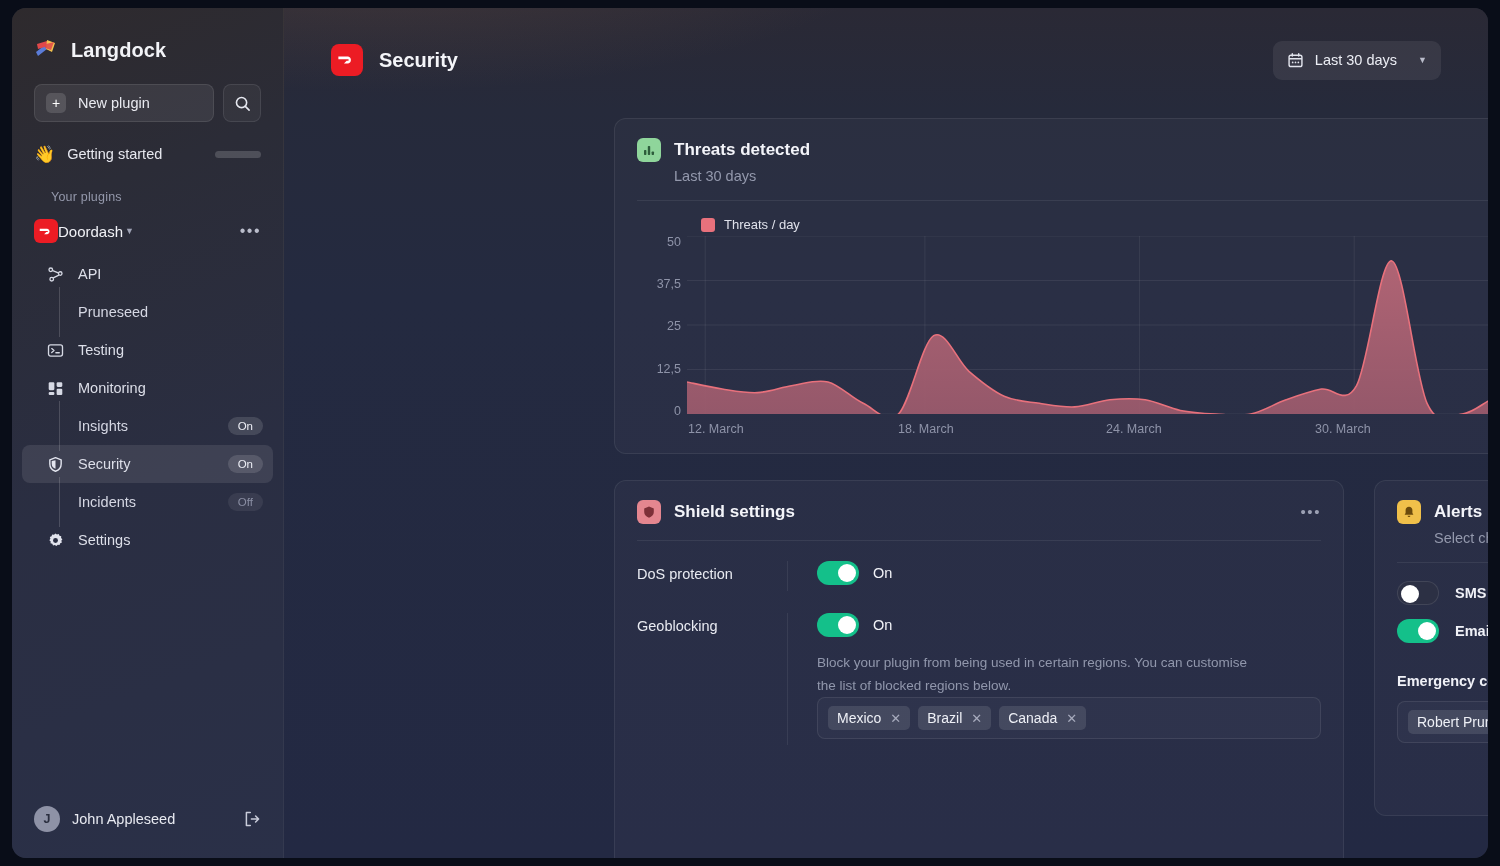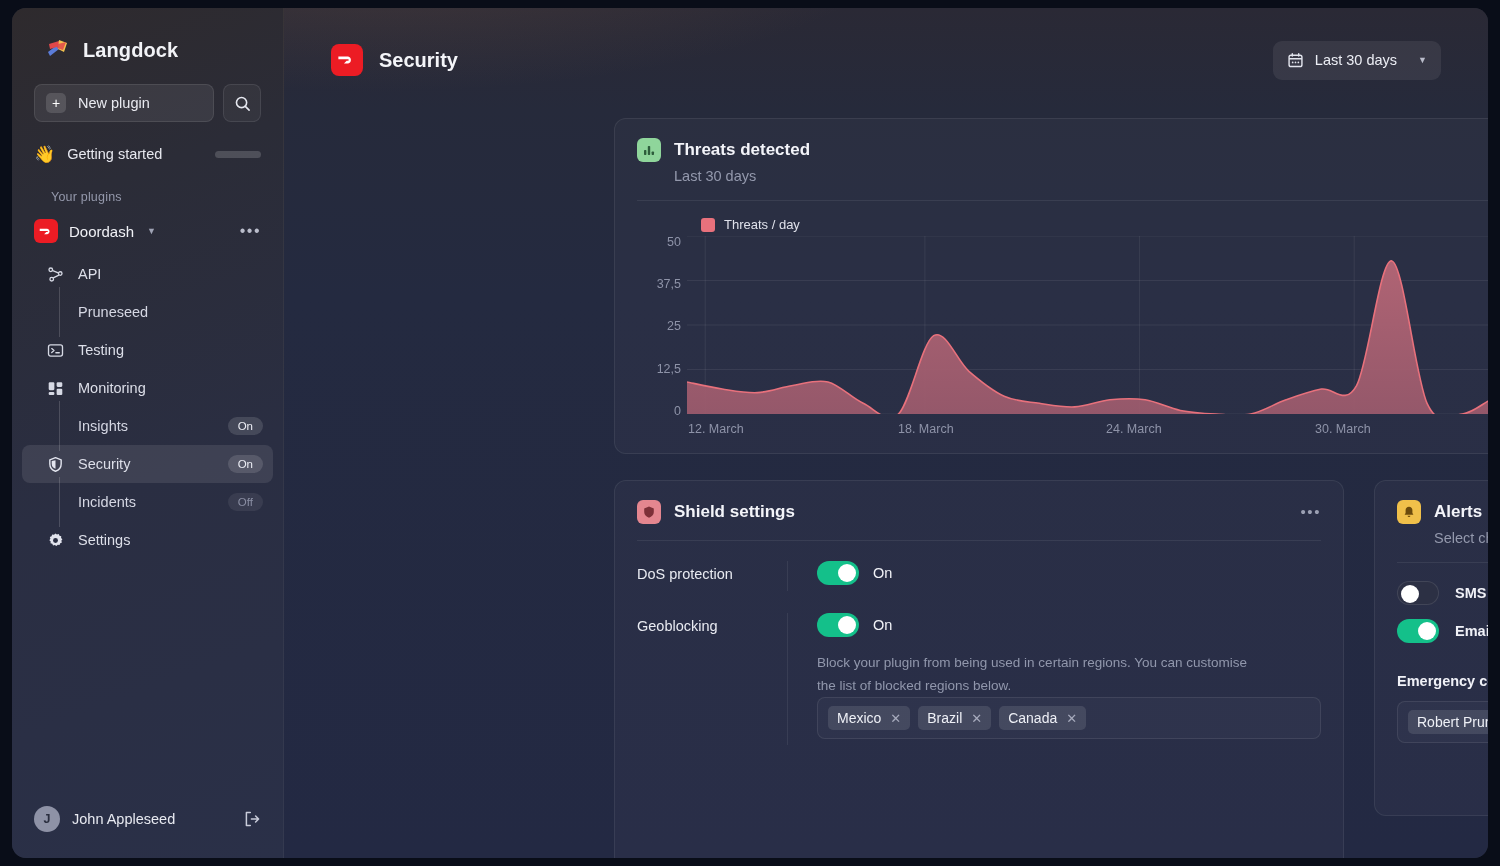--- a/index.html
+++ b/index.html
@@ -21,21 +21,21 @@
 
   
   #sidebar {
     width: 272px; height: 100%;
     background: linear-gradient(160deg, #2e2a2d 0%, #2b2c37 22%, #2a2e42 55%, #2a3048 100%);
     position: relative;
     flex: 0 0 272px;
     display: flex; flex-direction: column;
     border-right: 1px solid rgba(255,255,255,0.05);
   }
-  .brand { display: flex; align-items: center; gap: 11px; padding: 30px 0 0 22px; margin-left: 12px; }
+  .brand { display: flex; align-items: center; gap: 11px; padding: 30px 0 0 22px; }
   .brand-logo { width: 26px; height: 24px; position: relative; }
   .brand-name { font-size: 20px; font-weight: 600; color: #f2f3f7; letter-spacing: .1px; }
 
   .side-top-row { display: flex; gap: 9px; padding: 22px 22px 0 22px; }
   .new-plugin-btn {
     flex: 1; height: 38px; border-radius: 8px;
     background: rgba(255,255,255,0.075);
     border: 1px solid rgba(255,255,255,0.09);
     display: flex; align-items: center; gap: 12px; padding-left: 11px;
     color: #e9eaf0; font-size: 14.5px;
@@ -63,21 +63,21 @@
     background: rgba(255,255,255,0.17);
   }
   .progress-fill { height: 100%; width: 38%; border-radius: 4px; background: #f0f1f4; }
 
   .section-label {
     font-size: 12.5px; color: #9498ab; padding: 21px 0 0 39px; letter-spacing: .2px;
   }
 
   .plugin-row {
     margin: 11px 22px 0 22px; height: 32px;
-    display: flex; align-items: center; gap: 11px;
+    display: flex; align-items: center; gap: 0;
   }
   .dd-logo {
     width: 24px; height: 24px; border-radius: 6px; background: #ec1c24;
     display: flex; align-items: center; justify-content: center;
   }
   .plugin-name { font-size: 15px; color: #f0f1f6; font-weight: 500; }
   .caret { color: #9fa3b5; font-size: 9px; margin-left: 2px; }
   .dots { margin-left: auto; color: #babdcb; font-size: 16px; letter-spacing: 1.5px; line-height: 8px; }
 
   .nav { margin-top: 8px; }

